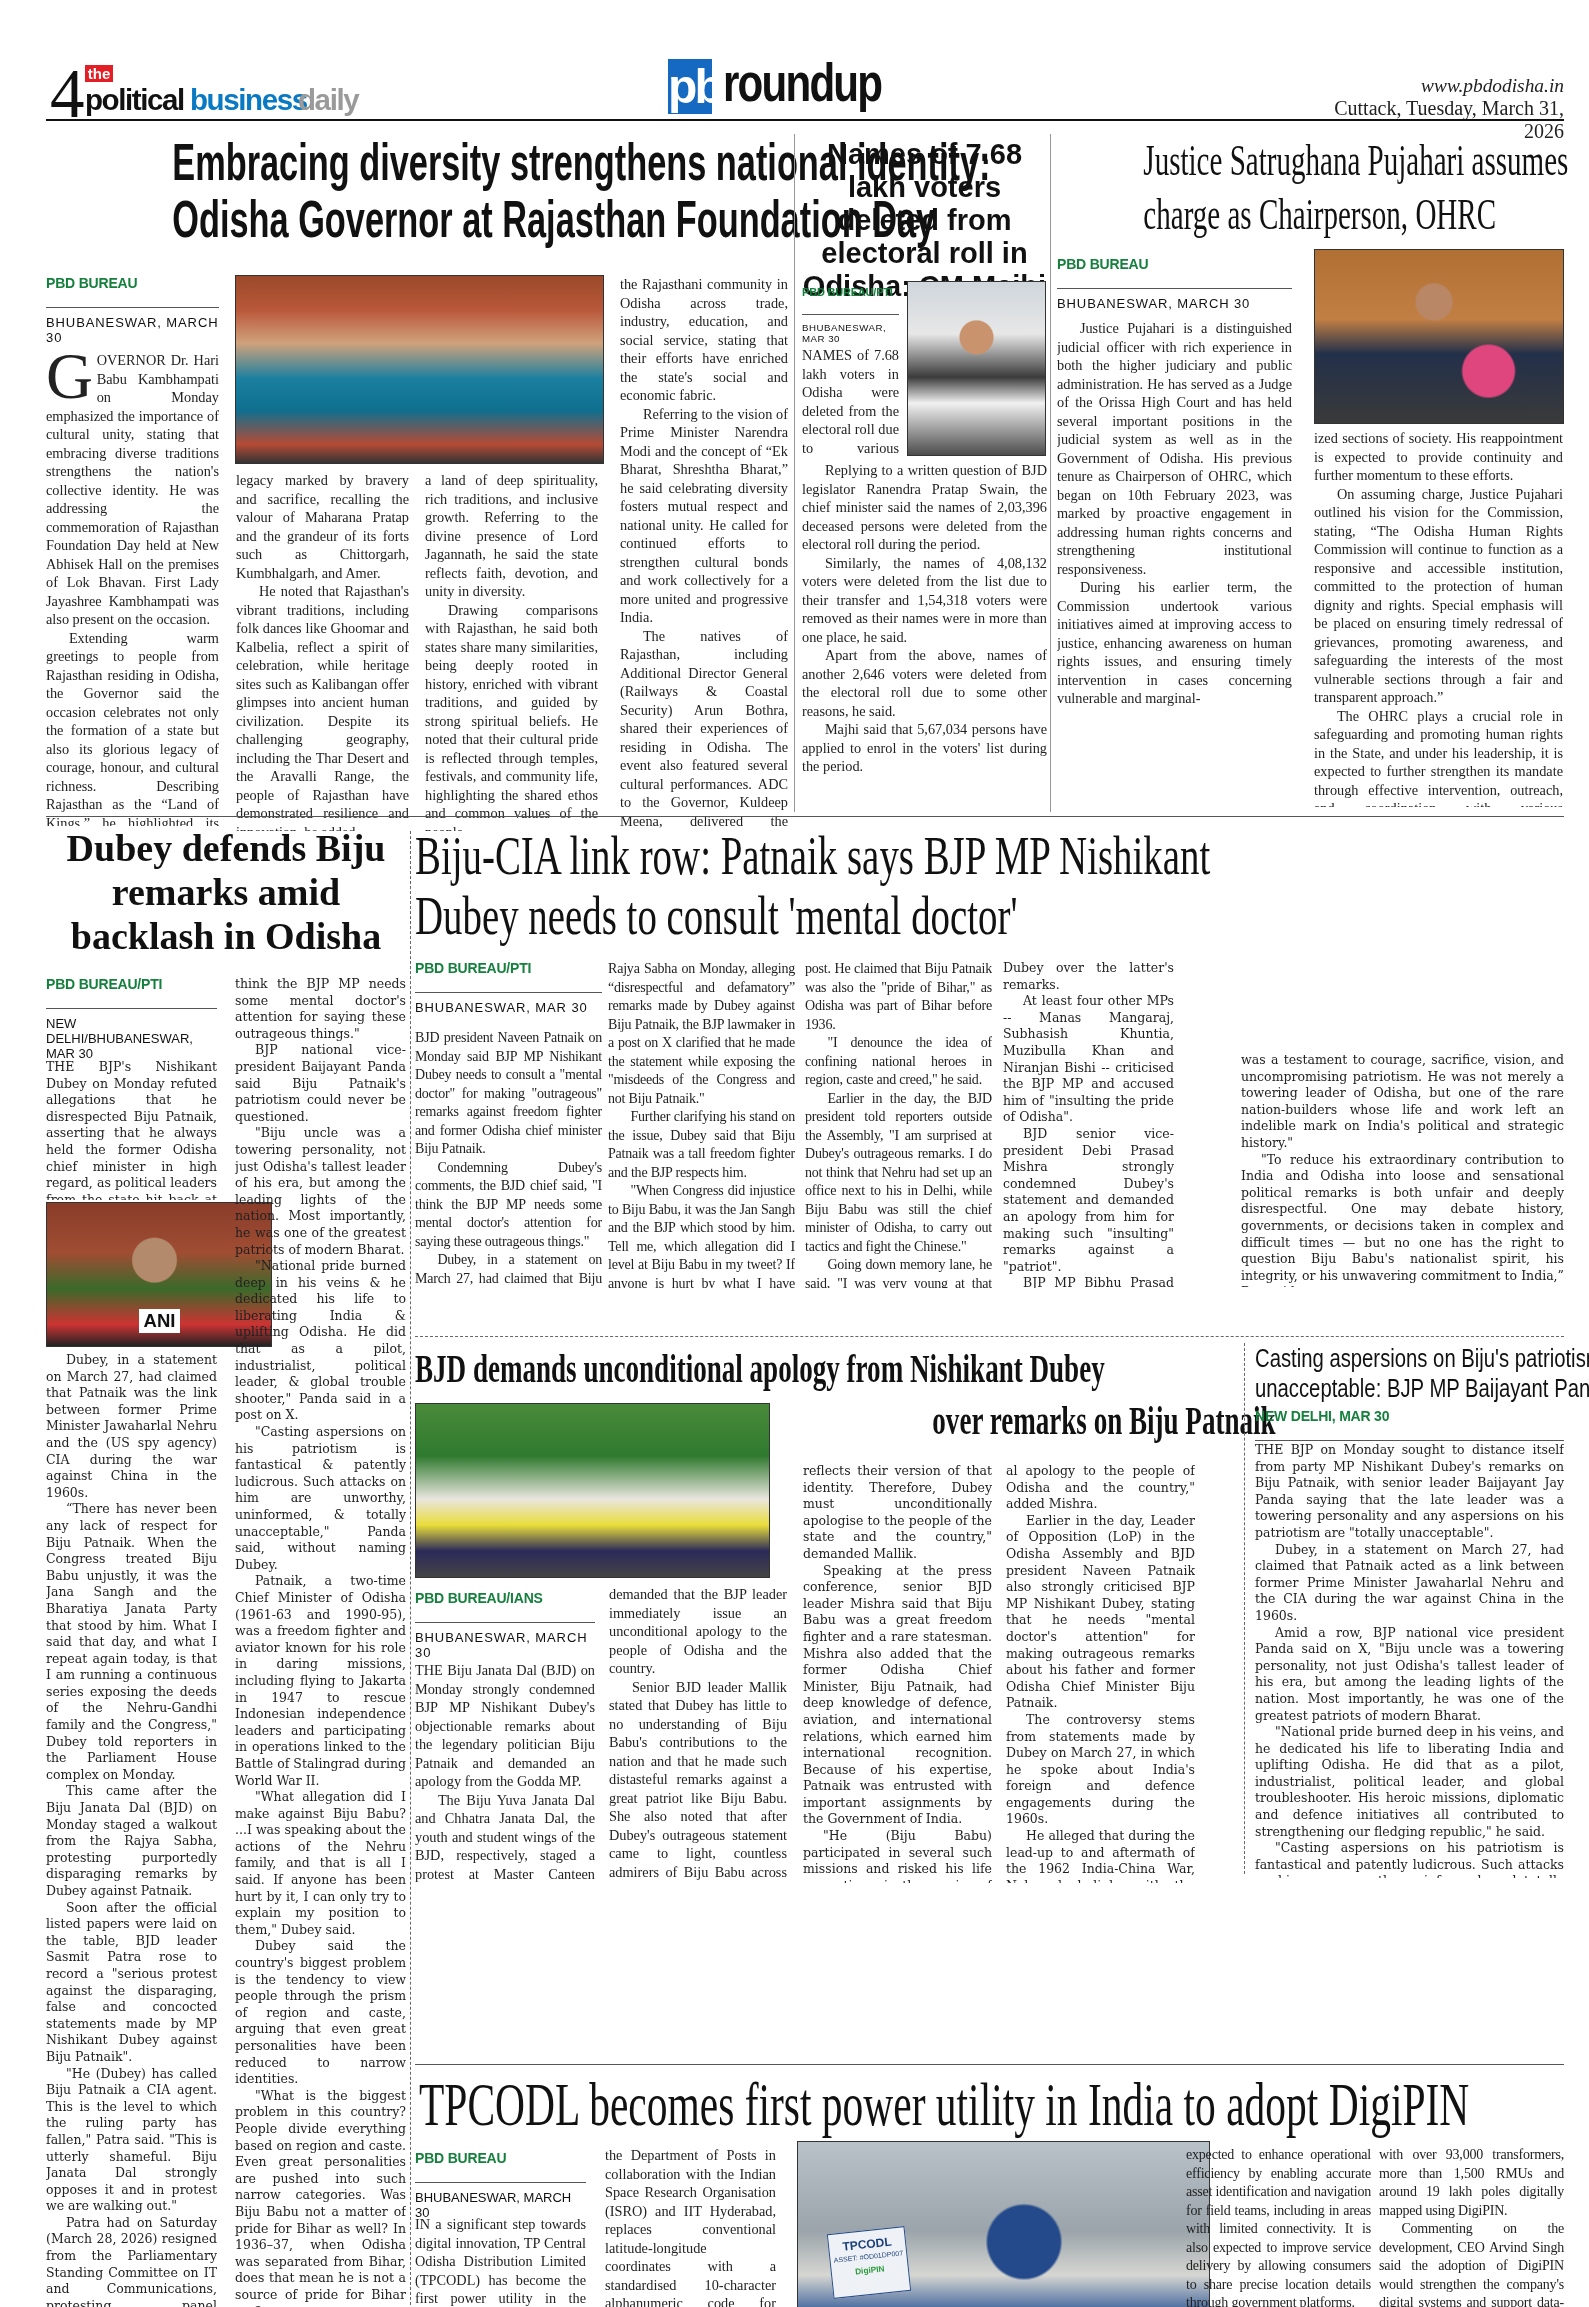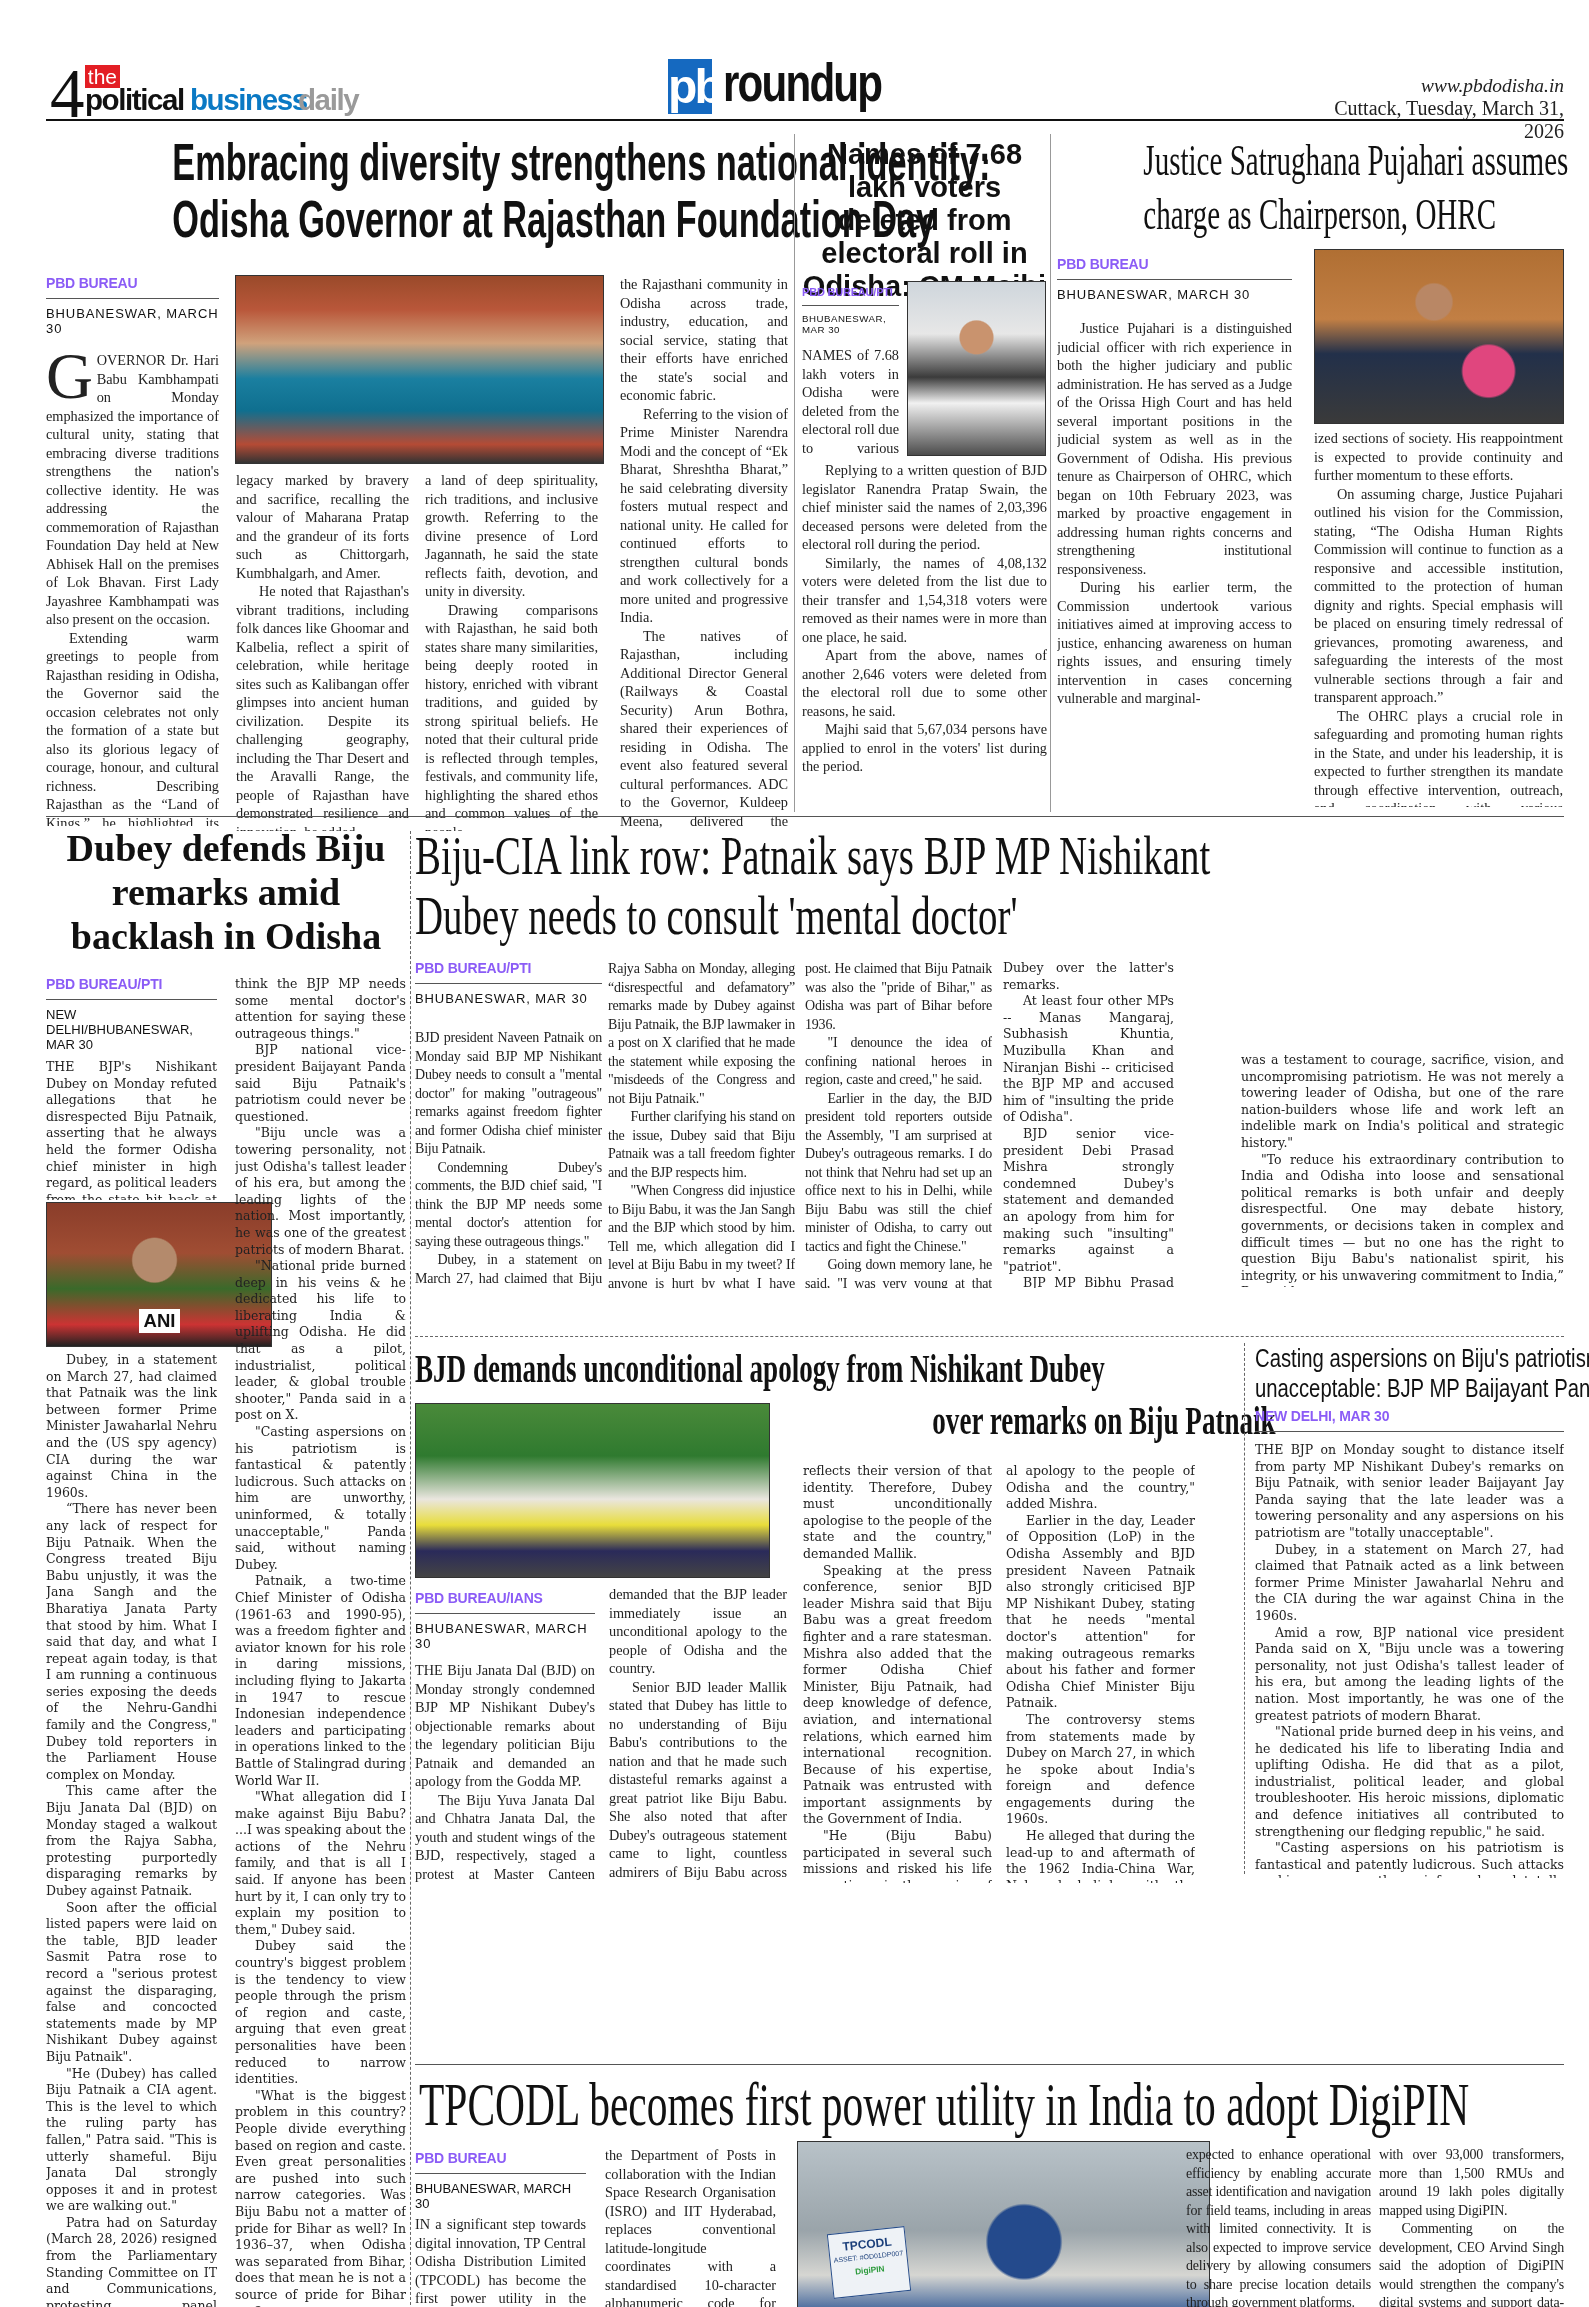--- a/index.html
+++ b/index.html
@@ -1,37 +1,37 @@
 <!DOCTYPE html>
 <html style="font-size:7.4px"><head>
 <meta charset="utf-8">
 <style>
 *{box-sizing:border-box;margin:0;padding:0}
 html,body{width:1589px;height:2452px;background:#fff;overflow:hidden}
 body{position:relative;font-family:"DejaVu Serif",serif;color:#222}
 .abs{position:absolute}
 .page-num{left:50px;top:60px;font-family:"Liberation Serif",serif;font-size:69px;line-height:1;color:#111}
 .logo{left:85px;top:65px;width:286px;height:46px}
-.logo .the{position:absolute;left:0;top:0;background:#e31e24;color:#fff;font-family:"Liberation Sans",sans-serif;font-weight:normal;font-size:21px;padding:0.9px 2.8px;line-height:1}
+.logo .the{position:absolute;left:0;top:0;background:#e31e24;color:#fff;font-family:"Liberation Sans",sans-serif;font-weight:bold;font-size:15px;padding:0.9px 2.8px;line-height:1}
 .logo .w{position:absolute;top:20px;font-family:"Liberation Sans",sans-serif;font-weight:bold;font-size:29.5px;letter-spacing:-1.4px;line-height:1}
 .logo .p{left:0;color:#111}.logo .b{left:105px;color:#0a79c4}.logo .d{left:213px;color:#9a9a9a}
 .pbd{left:668px;top:59px;width:44px;height:55px;background:#1569c0;color:#fff;font-family:"Liberation Sans",sans-serif;font-weight:bold;font-size:48px;text-align:center;line-height:55px;letter-spacing:-2.8px;padding-right:1.8px}
 .roundup{left:723px;top:55px;font-family:"Liberation Sans",sans-serif;font-weight:bold;font-size:54px;letter-spacing:-2.3px;line-height:1;color:#111;transform:scaleX(.78);transform-origin:left top}
 .site{right:0;left:1329px;top:75px;width:235px;text-align:right;font-family:"Liberation Serif",serif;font-style:italic;font-size:19.4px;color:#222}
 .dateline{left:1292px;top:97px;width:272px;text-align:right;font-family:"Liberation Serif",serif;font-size:20px;color:#222}
 .rule-top{left:46px;top:119px;width:1518px;height:2.3px;background:#111}
 .vrule{width:0.9px;background:#999}
 .hrule{height:0.9px;background:#555}
 .dash-h{border-top:1.4px dashed #666;height:0}
 .dash-v{border-left:1.4px dashed #666;width:0}
 .hl-cond{font-family:"Liberation Sans",sans-serif;font-weight:bold;color:#111;text-align:center;line-height:1.06}
 .hl-serif-cond{font-family:"Liberation Serif",serif;color:#111;text-align:center;line-height:1.08}
 .hl-bold-serif{font-family:"Liberation Serif",serif;font-weight:bold;color:#111;text-align:center;line-height:1.1}
 .sq{display:block;transform-origin:center top}
-.byline{font-family:"Liberation Sans",sans-serif;font-weight:bold;font-size:14px;color:#8b5cf6;letter-spacing:-0.2px;padding-bottom:7px;border-bottom:0.9px solid #555}
+.byline{font-family:"Liberation Sans",sans-serif;font-weight:bold;font-size:14px;color:#15803d;letter-spacing:-0.2px;padding-bottom:16px;border-bottom:0.9px solid #555}
 .place{font-family:"Liberation Sans",sans-serif;font-size:13px;color:#111;letter-spacing:0.9px;margin-top:6.5px}
 .col{font-family:"Liberation Serif",serif;font-size:14.3px;line-height:18.5px;text-align:justify;color:#222;hyphens:auto}
 .col p{text-indent:1.6em}
 .col p.first{text-indent:0}
 .col.bk{font-family:"DejaVu Serif",serif;font-size:12.5px;line-height:16.6px}
 .col.nar{font-family:"Liberation Serif",serif;font-size:14px;line-height:18.5px;letter-spacing:-0.2px}
 .drop{float:left;font-size:65px;line-height:51px;padding-right:3.7px;font-family:"Liberation Serif",serif}
 .photo{border:0.9px solid #333;overflow:hidden}
 .ph-group{background:linear-gradient(180deg,#9a4a2a 0%,#b9573a 18%,#d0a27c 36%,#1a7fa0 55%,#0f6f8f 72%,#b54b35 90%,#333 100%)}
 .ph-cm{background:radial-gradient(circle at 50% 32%,#c9936e 0 12%,transparent 13%),linear-gradient(180deg,#cfd6dc 0%,#e7e7e7 30%,#3b3b3b 55%,#f1f1f1 70%,#4c4c4c 100%)}

